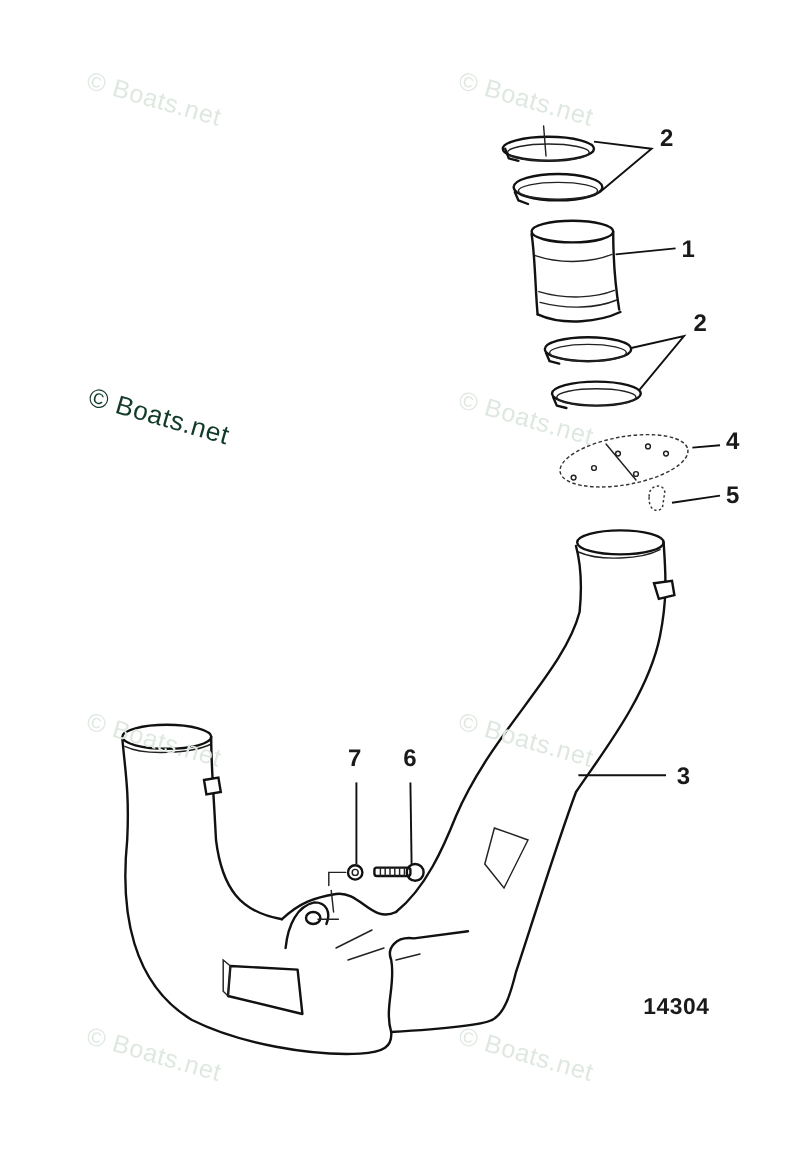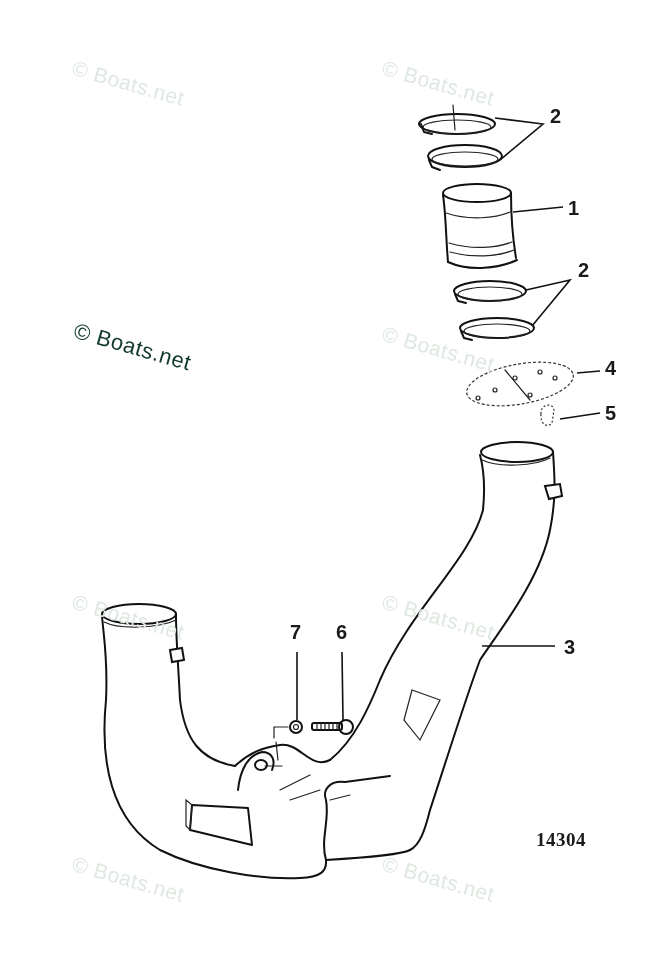--- a/index.html
+++ b/index.html
@@ -1,21 +1,21 @@
 <!DOCTYPE html>
 <html><head>
   <meta charset="utf-8">
   <style>
     html, body { margin: 0; padding: 0; background: #ffffff; }
     body { width: 662px; height: 969px; position: relative; overflow: hidden; font-family: "Liberation Sans", sans-serif; }
     #diagram { position: absolute; left: 0; top: 0; width: 662px; height: 969px; }
     .wm { position: absolute; font-family: "Liberation Sans", sans-serif; font-size: 21px; color: #dfe8e0; transform: rotate(16deg); transform-origin: left top; white-space: nowrap; letter-spacing: 0.5px; }
     .wm-strong { color: #123a28; font-size: 22px; }
     .callout { position: absolute; font-family: "Liberation Sans", sans-serif; font-weight: bold; font-size: 20px; color: #1a1a1a; line-height: 1; }
-    .figure-no { position: absolute; font-family: Liberation Serif, serif; font-weight: bold; font-size: 19px; color: #1a1a1a; letter-spacing: 0.5px; }
+    .figure-no { position: absolute; font-family: Liberation Sans, sans-serif; font-weight: bold; font-size: 19px; color: #1a1a1a; letter-spacing: 0.5px; }
     svg .ln { fill: none; stroke: #111; stroke-width: 2; stroke-linecap: round; stroke-linejoin: round; }
     svg .thin { fill: none; stroke: #222; stroke-width: 1.2; stroke-linecap: round; }
     svg .leader { fill: none; stroke: #111; stroke-width: 1.6; }
     svg .fillw { fill: #fff; stroke: #111; stroke-width: 2; }
   </style>
 </head>
 <body>
 
 <svg id="diagram" viewBox="0 0 662 969" xmlns="http://www.w3.org/2000/svg">
 

